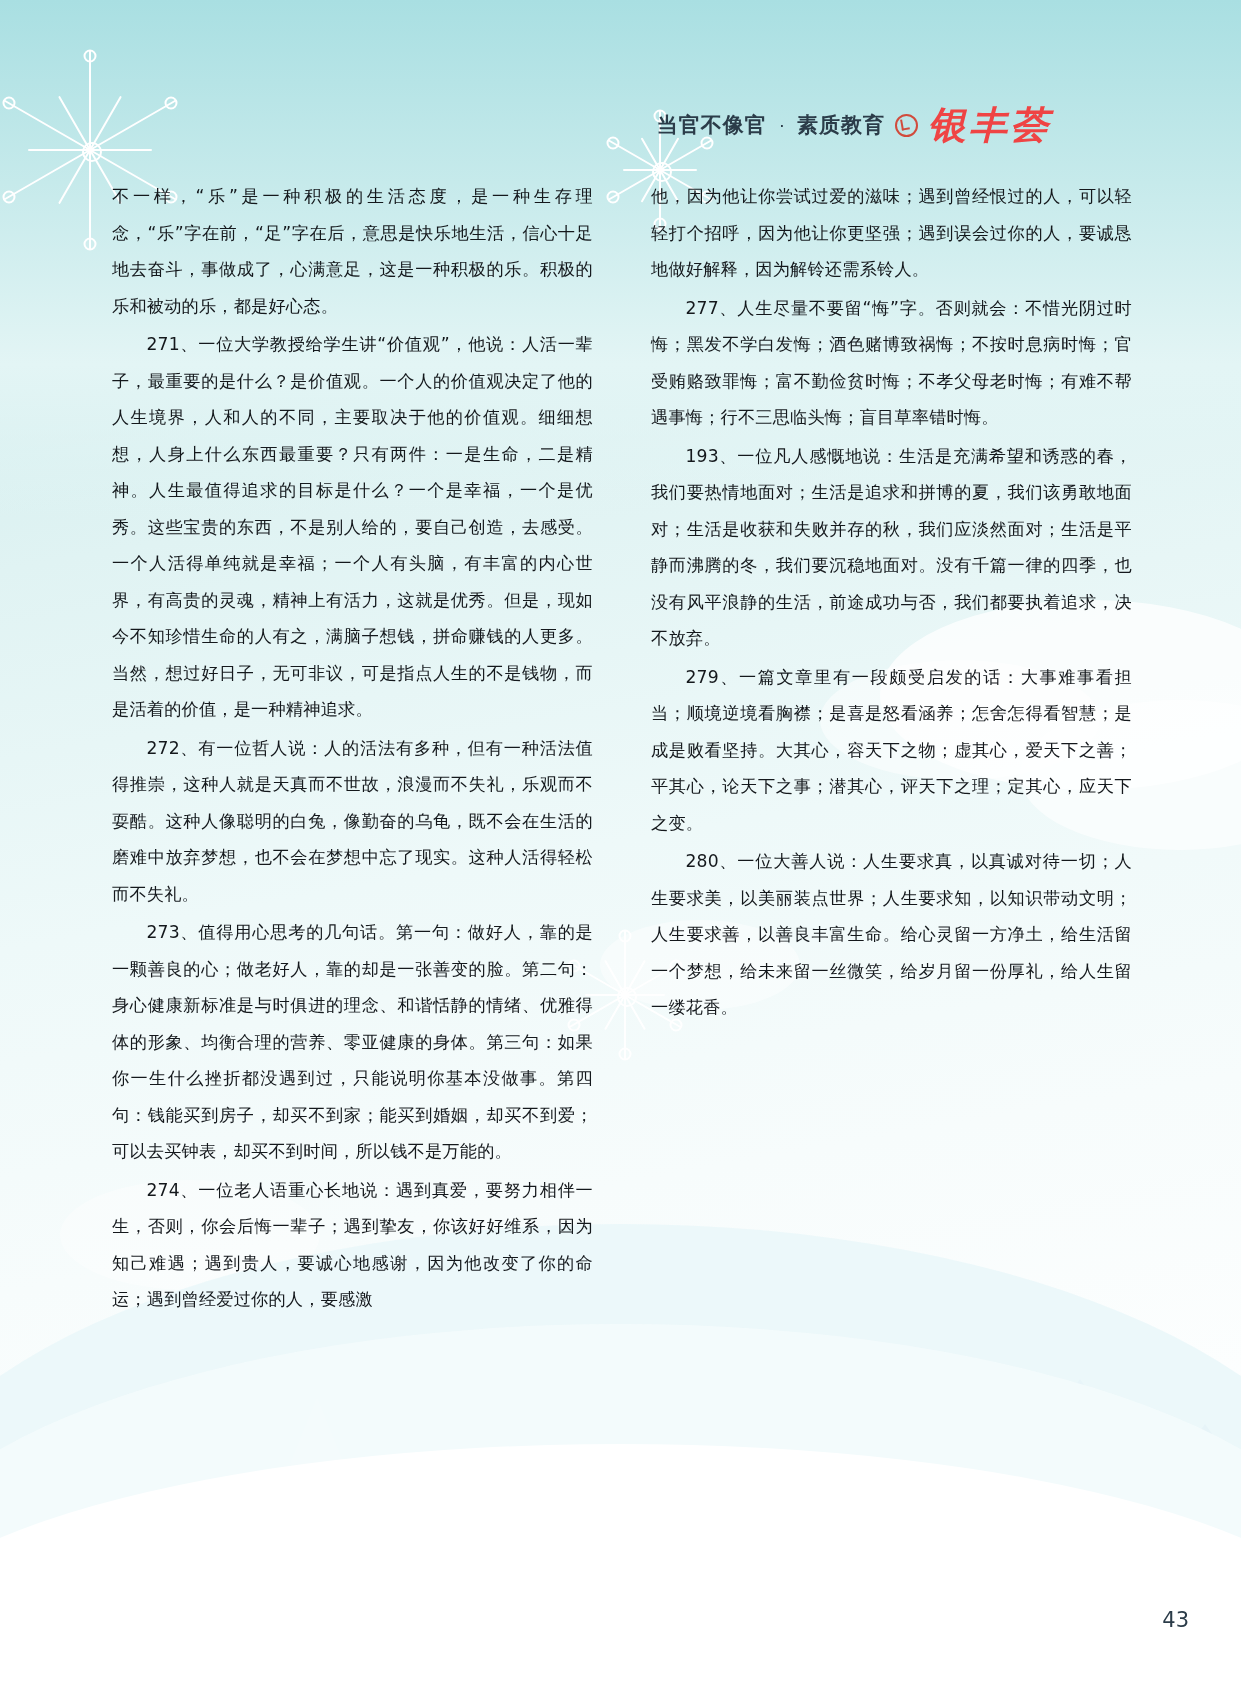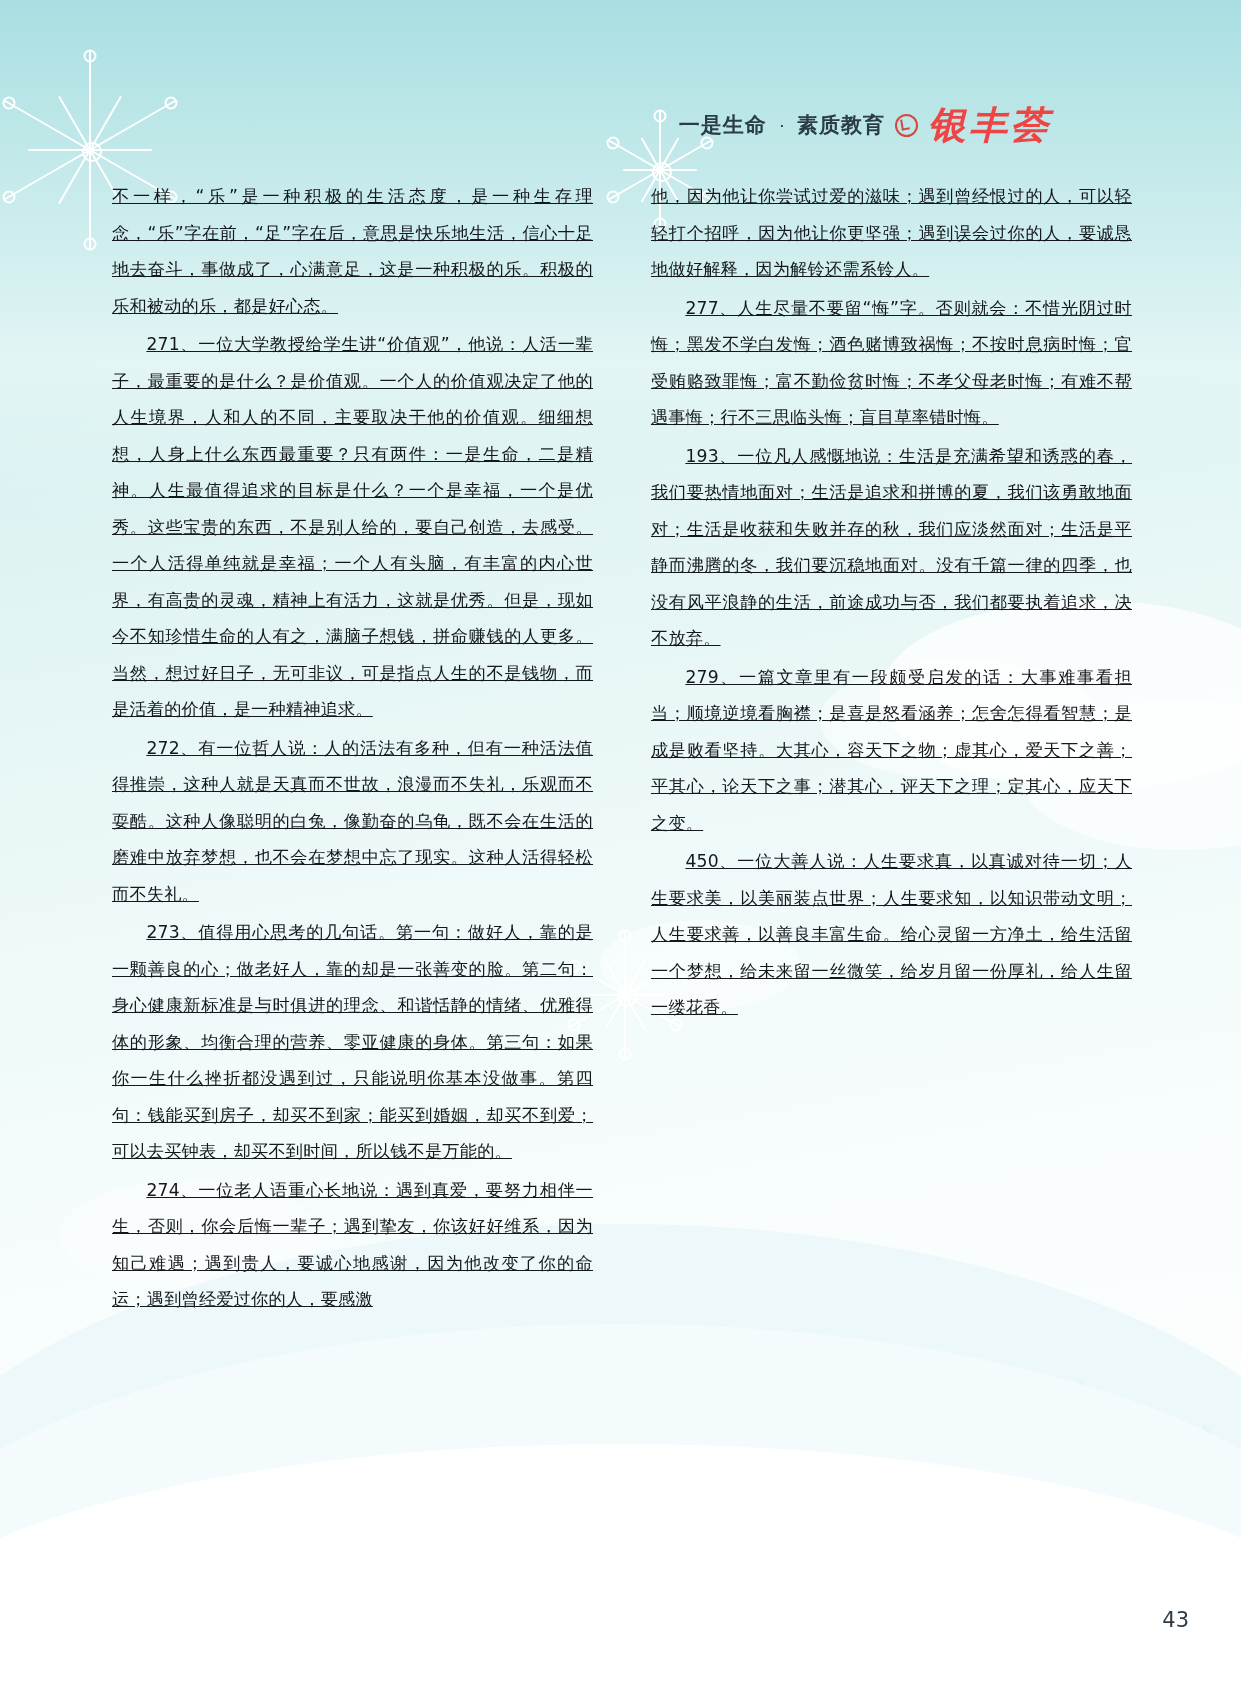--- a/index.html
+++ b/index.html
@@ -176,21 +176,20 @@
   p.para {
     margin: 0 0 2px 0;
     font-family: "DejaVu Sans", "Liberation Sans", sans-serif;
     font-size: 17.2px;
     line-height: 36.5px;
     color: #14181c;
     text-align: justify;
     text-justify: inter-ideograph;
     text-indent: 0;
     letter-spacing: 0.2px;
-    text-decoration: underline;
   }
   p.para.indent {
     text-indent: 2em;
   }
 
   
   .page-number {
     position: absolute;
     right: 52px;
     bottom: 52px;
@@ -285,38 +284,38 @@
       <div class="sf-dot" style="left: 13.2346px; top: 87px;"></div>
       <div class="sf-arm" style="height: 37.2px; transform: translateX(-50%) rotate(270deg);"></div>
       <div class="sf-arm" style="height: 60px; transform: translateX(-50%) rotate(300deg);"></div>
       <div class="sf-dot" style="left: 13.2346px; top: 33px;"></div>
       <div class="sf-arm" style="height: 37.2px; transform: translateX(-50%) rotate(330deg);"></div>
     </div>
 </div>
 
 <div class="header">
   <div class="header-inner">
-    <span class="brand-text">一是生命</span>
+    <span class="brand-text">当官不像官</span>
     <span class="brand-dot">·</span>
     <span class="brand-text">素质教育</span>
     <span class="brand-mark"></span>
     <span class="logo-cn">银丰荟</span>
   </div>
 </div>
 
 <div class="content">
   <div class="col">
     <p class="para">不一样，“乐”是一种积极的生活态度，是一种生存理念，“乐”字在前，“足”字在后，意思是快乐地生活，信心十足地去奋斗，事做成了，心满意足，这是一种积极的乐。积极的乐和被动的乐，都是好心态。</p>
     <p class="para indent">271、一位大学教授给学生讲“价值观”，他说：人活一辈子，最重要的是什么？是价值观。一个人的价值观决定了他的人生境界，人和人的不同，主要取决于他的价值观。细细想想，人身上什么东西最重要？只有两件：一是生命，二是精神。人生最值得追求的目标是什么？一个是幸福，一个是优秀。这些宝贵的东西，不是别人给的，要自己创造，去感受。一个人活得单纯就是幸福；一个人有头脑，有丰富的内心世界，有高贵的灵魂，精神上有活力，这就是优秀。但是，现如今不知珍惜生命的人有之，满脑子想钱，拼命赚钱的人更多。当然，想过好日子，无可非议，可是指点人生的不是钱物，而是活着的价值，是一种精神追求。</p>
     <p class="para indent">272、有一位哲人说：人的活法有多种，但有一种活法值得推崇，这种人就是天真而不世故，浪漫而不失礼，乐观而不耍酷。这种人像聪明的白兔，像勤奋的乌龟，既不会在生活的磨难中放弃梦想，也不会在梦想中忘了现实。这种人活得轻松而不失礼。</p>
     <p class="para indent">273、值得用心思考的几句话。第一句：做好人，靠的是一颗善良的心；做老好人，靠的却是一张善变的脸。第二句：身心健康新标准是与时俱进的理念、和谐恬静的情绪、优雅得体的形象、均衡合理的营养、零亚健康的身体。第三句：如果你一生什么挫折都没遇到过，只能说明你基本没做事。第四句：钱能买到房子，却买不到家；能买到婚姻，却买不到爱；可以去买钟表，却买不到时间，所以钱不是万能的。</p>
     <p class="para indent">274、一位老人语重心长地说：遇到真爱，要努力相伴一生，否则，你会后悔一辈子；遇到挚友，你该好好维系，因为知己难遇；遇到贵人，要诚心地感谢，因为他改变了你的命运；遇到曾经爱过你的人，要感激</p>
   </div>
   <div class="col">
     <p class="para">他，因为他让你尝试过爱的滋味；遇到曾经恨过的人，可以轻轻打个招呼，因为他让你更坚强；遇到误会过你的人，要诚恳地做好解释，因为解铃还需系铃人。</p>
     <p class="para indent">277、人生尽量不要留“悔”字。否则就会：不惜光阴过时悔；黑发不学白发悔；酒色赌博致祸悔；不按时息病时悔；官受贿赂致罪悔；富不勤俭贫时悔；不孝父母老时悔；有难不帮遇事悔；行不三思临头悔；盲目草率错时悔。</p>
     <p class="para indent">193、一位凡人感慨地说：生活是充满希望和诱惑的春，我们要热情地面对；生活是追求和拼博的夏，我们该勇敢地面对；生活是收获和失败并存的秋，我们应淡然面对；生活是平静而沸腾的冬，我们要沉稳地面对。没有千篇一律的四季，也没有风平浪静的生活，前途成功与否，我们都要执着追求，决不放弃。</p>
     <p class="para indent">279、一篇文章里有一段颇受启发的话：大事难事看担当；顺境逆境看胸襟；是喜是怒看涵养；怎舍怎得看智慧；是成是败看坚持。大其心，容天下之物；虚其心，爱天下之善；平其心，论天下之事；潜其心，评天下之理；定其心，应天下之变。</p>
-    <p class="para indent">450、一位大善人说：人生要求真，以真诚对待一切；人生要求美，以美丽装点世界；人生要求知，以知识带动文明；人生要求善，以善良丰富生命。给心灵留一方净土，给生活留一个梦想，给未来留一丝微笑，给岁月留一份厚礼，给人生留一缕花香。</p>
+    <p class="para indent">280、一位大善人说：人生要求真，以真诚对待一切；人生要求美，以美丽装点世界；人生要求知，以知识带动文明；人生要求善，以善良丰富生命。给心灵留一方净土，给生活留一个梦想，给未来留一丝微笑，给岁月留一份厚礼，给人生留一缕花香。</p>
   </div>
 </div>
 
 <div class="page-number">43</div>
 
 </body></html>

